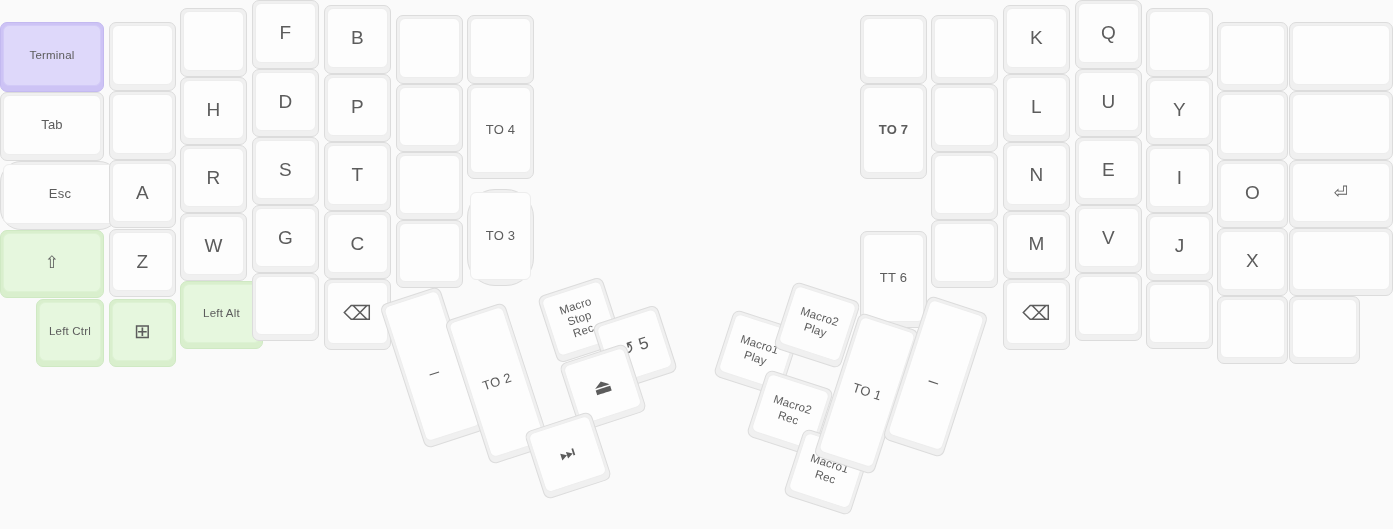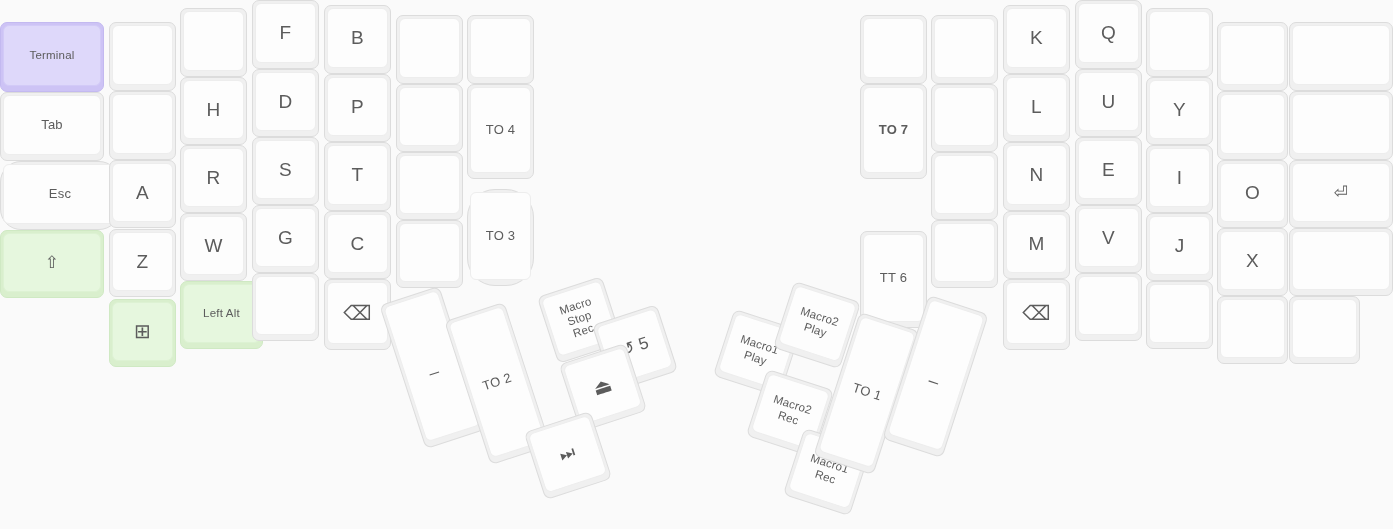--- a/index.html
+++ b/index.html
@@ -74,20 +74,23 @@
       </div>
       <div class="key md" style="left: 0px; top: 92px; width: 104px; height: 69px;">
         <div class="cap">Tab</div>
       </div>
       <div class="key md" style="left: 0px; top: 161px; width: 120px; height: 69px; border-radius: 21px;">
         <div class="cap">Esc</div>
       </div>
       <div class="key icon2 accent-green" style="left: 0px; top: 230px; width: 104px; height: 68px;">
         <div class="cap">⇧</div>
       </div>
+      <div class="key sm accent-green" style="left: 36px; top: 299px; width: 68px; height: 68px;">
+        <div class="cap">Left Ctrl</div>
+      </div>
       <div class="key md blank" style="left: 109px; top: 22px; width: 67px; height: 69px;">
         <div class="cap"></div>
       </div>
       <div class="key md blank" style="left: 109px; top: 91px; width: 67px; height: 69px;">
         <div class="cap"></div>
       </div>
       <div class="key lg" style="left: 109px; top: 160px; width: 67px; height: 68px;">
         <div class="cap">A</div>
       </div>
       <div class="key lg" style="left: 109px; top: 229px; width: 67px; height: 68px;">

